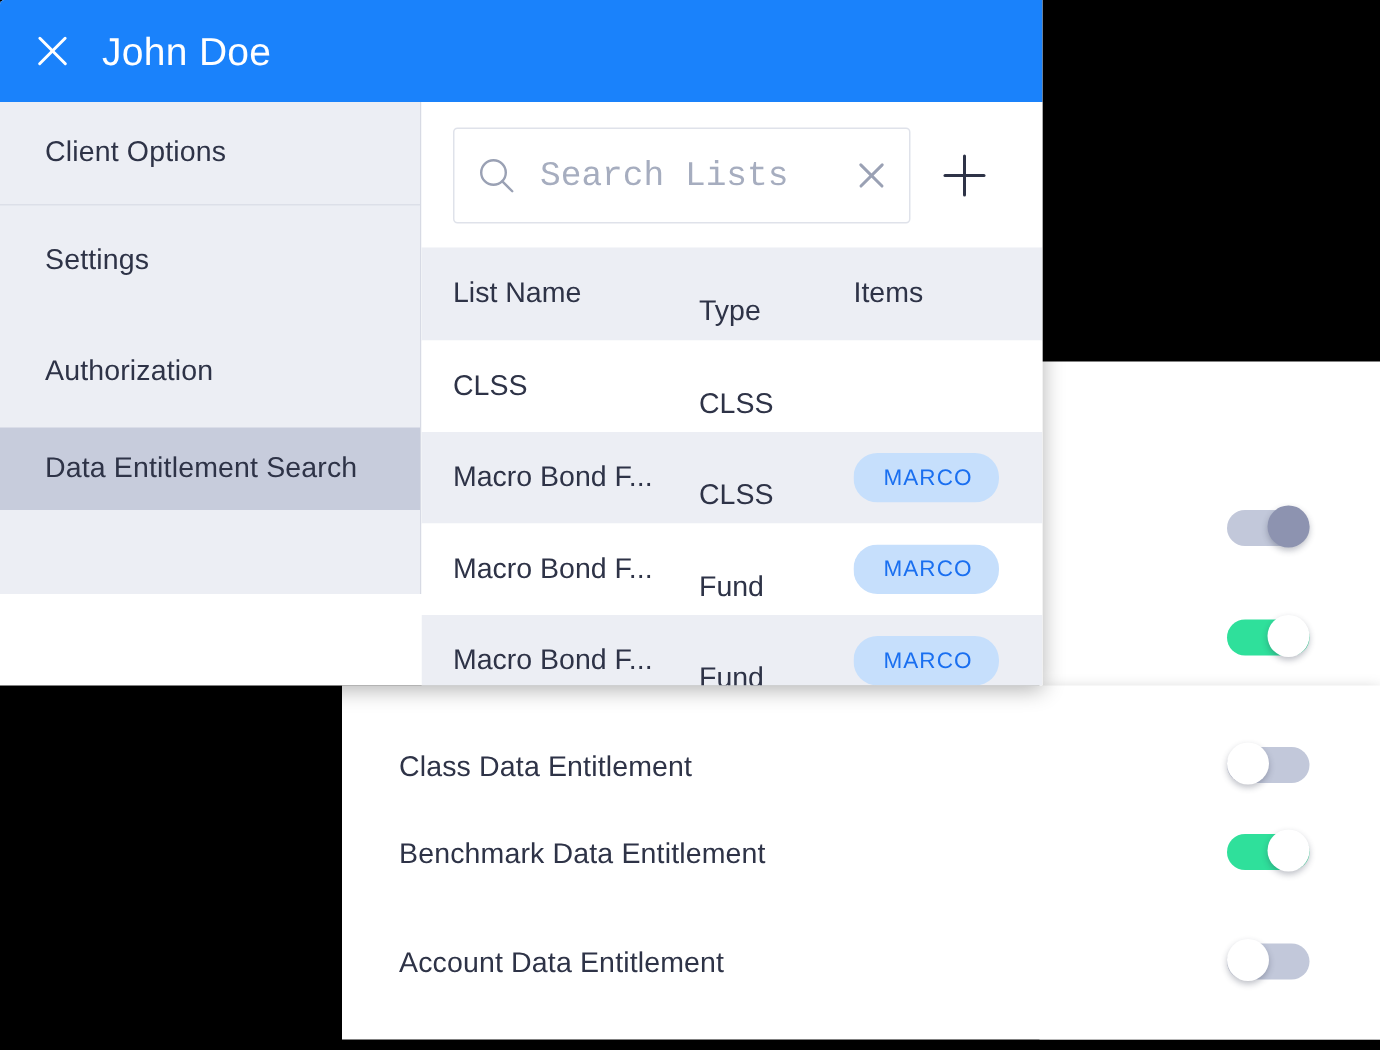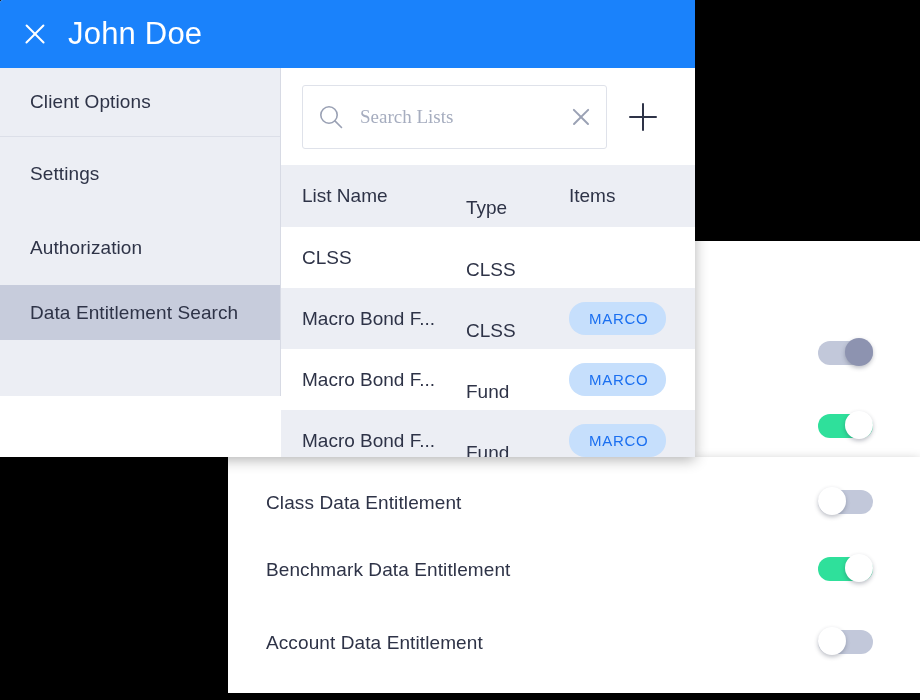--- a/index.html
+++ b/index.html
@@ -72,21 +72,21 @@
     white-space: nowrap;
   }
   .toggle-row .tr-switch {
     position: absolute;
     left: 590px;
   }
 
   
   .row-p0 { top:  76px; }   
   .row-p1 { top: 149px; }   
-  .row-p2 { top: 225px; }   
+  .row-p2 { top: 234px; }   
   .row-p3 { top: 292px; }   
   .row-p4 { top: 365px; }   
 
   
   .switch {
     position: relative;
     width: 55px;
     height: 28px;
     cursor: pointer;
     display: inline-block;
@@ -157,21 +157,21 @@
     width: 26px;
     height: 2.2px;
     background: #ffffff;
     border-radius: 1px;
   }
   .close-btn::before { transform: rotate(45deg); }
   .close-btn::after  { transform: rotate(-45deg); }
   .title-text {
     margin-left: 18px;
     color: #ffffff;
-    font-size: 31px;
+    font-size: 26px;
     letter-spacing: 0.2px;
   }
 
   
   .sidebar {
     position: absolute;
     left: 0;
     top: 68px;
     width: 281px;
     height: 328px;
@@ -234,22 +234,22 @@
     width: 26px;
     height: 26px;
     flex: 0 0 auto;
     margin-right: 14px;
   }
   .search-icon svg { display: block; }
   .search-input {
     flex: 1 1 auto;
     border: none;
     outline: none;
-    font-family: Liberation Serif, serif;
-    font-size: 19px;
+    font-family: Liberation Mono, monospace;
+    font-size: 23px;
     color: #2e3347;
     background: transparent;
     min-width: 0;
   }
   .search-input::placeholder { color: #a6adbf; }
   .clear-icon {
     width: 22px;
     height: 22px;
     position: relative;
     flex: 0 0 auto;

